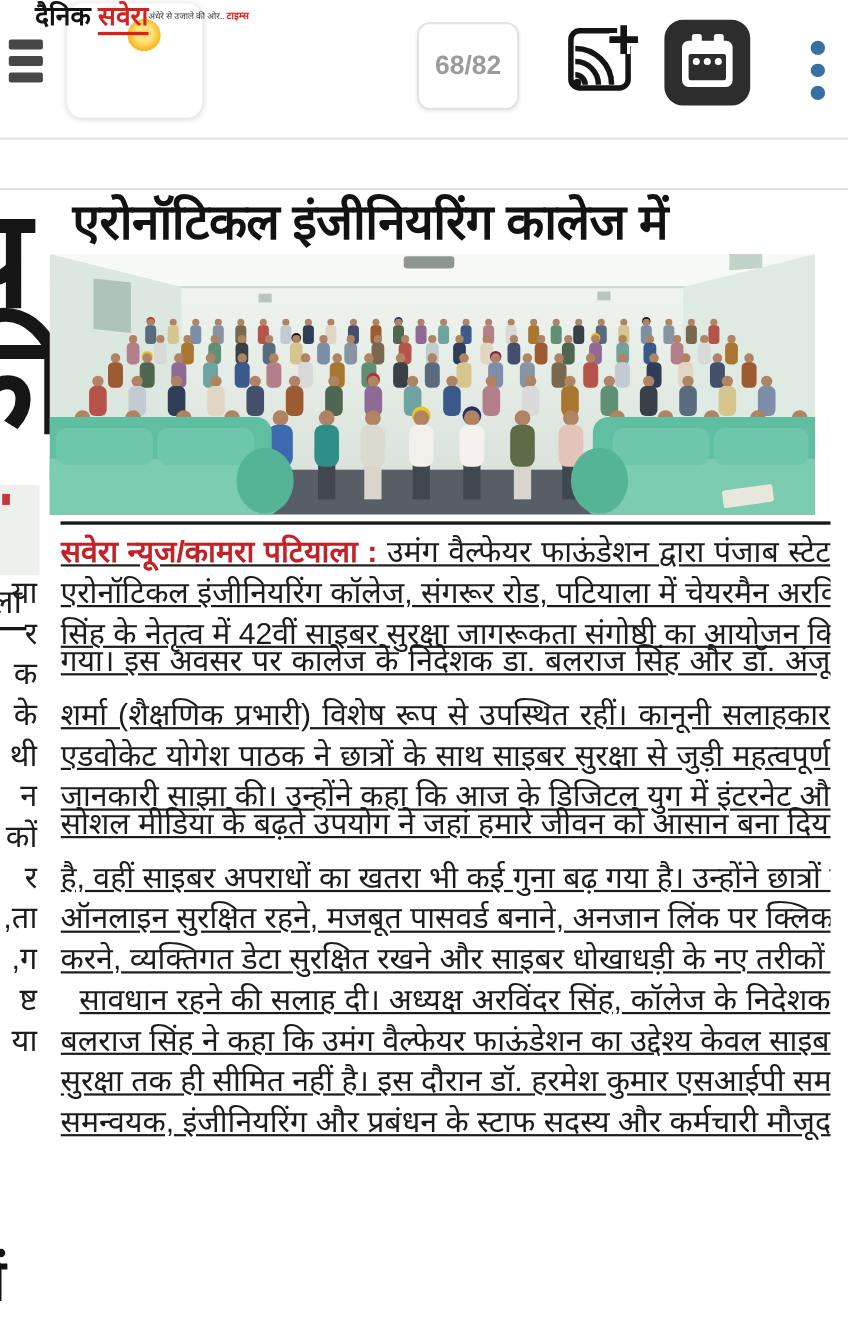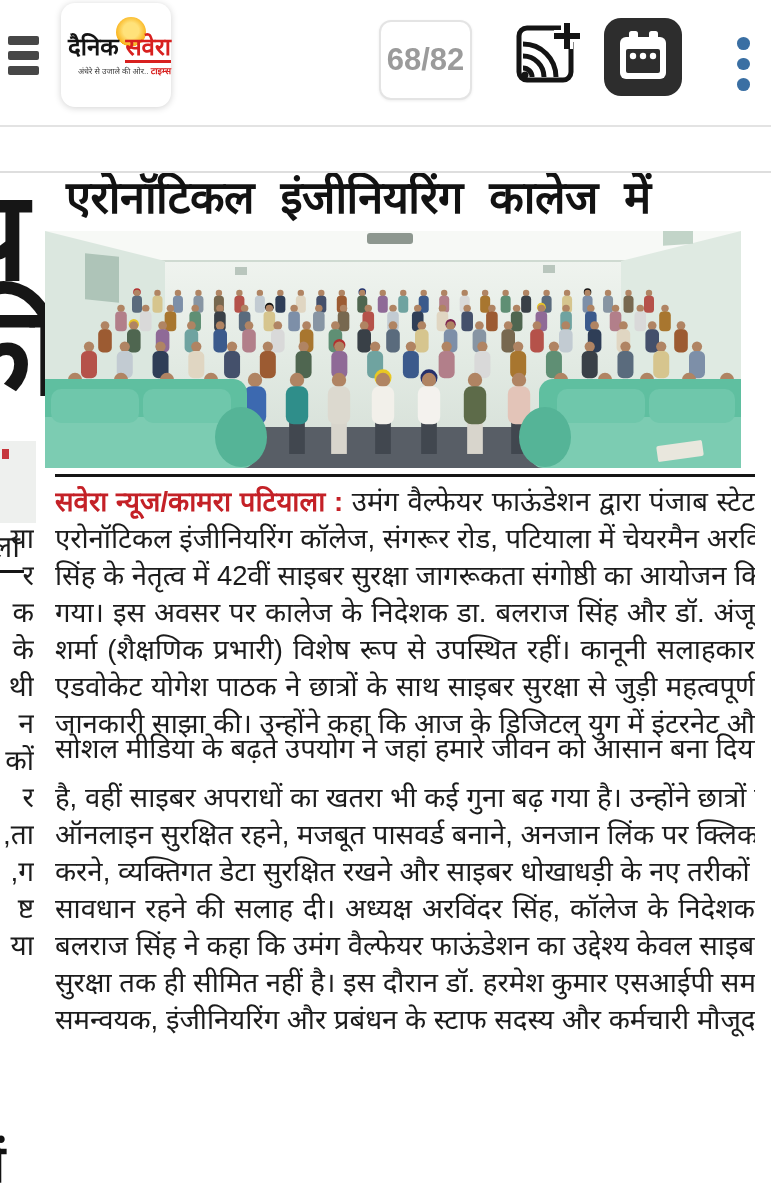--- a/index.html
+++ b/index.html
@@ -5,31 +5,31 @@
   html,body{margin:0;padding:0;width:771px;height:1200px;overflow:hidden;background:#fff;
     font-family:"Liberation Sans","DejaVu Sans",sans-serif;}
   .screen{position:relative;width:771px;height:1200px;background:#fff;}
 
   
   .appbar{position:relative;height:125px;background:#fff;border-bottom:2px solid #e3e3e3;}
   .hamburger{position:absolute;left:8px;top:33px;width:44px;height:44px;background:none;border:none;
     display:flex;flex-direction:column;justify-content:center;gap:6px;padding:0;cursor:pointer;}
   .hamburger i{display:block;width:31px;height:9px;border-radius:2px;background:#474747;}
   .logo-card{position:absolute;left:61px;top:3px;width:110px;height:104px;background:#fff;border-radius:14px;
-    box-shadow:0 1px 7px rgba(0,0,0,.18);display:flex;flex-direction:column;align-items:flex-end;justify-content:center;cursor:pointer;}
+    box-shadow:0 1px 7px rgba(0,0,0,.18);display:flex;flex-direction:row;align-items:flex-start;justify-content:center;cursor:pointer;padding-left:13px;}
   .logo-main{position:relative;font-weight:800;font-size:24px;line-height:26px;white-space:nowrap;z-index:1;}
   .logo-main .blk{color:#141414;}
   .logo-main .red{color:#d8201f;border-bottom:3px solid #d8201f;}
   .logo-sun{position:absolute;top:14px;left:55px;width:30px;height:30px;border-radius:50%;
     background:radial-gradient(circle at 50% 45%, #ffe27a 0 35%, #f9b21a 70%, rgba(249,178,26,0) 72%);z-index:0;}
-  .logo-tag{font-size:8px;color:#3a3a3a;margin-top:4px;white-space:nowrap;z-index:1;}
+  .logo-tag{font-size:8px;color:#3a3a3a;margin-top:4px;white-space:nowrap;z-index:1;font-family:Liberation Serif, serif;}
   .logo-tag .red{color:#d8201f;font-weight:700;font-size:9px;}
   .page-chip{position:absolute;left:379px;top:20px;width:89px;height:76px;background:#fff;border:2px solid #e4e4e4;
     border-radius:12px;box-shadow:0 1px 3px rgba(0,0,0,.07);display:flex;align-items:center;justify-content:center;
-    font-size:31px;font-weight:700;color:#9b9b9b;cursor:pointer;}
+    font-size:24px;font-weight:700;color:#9b9b9b;cursor:pointer;}
   .icon-btn{position:absolute;background:none;border:none;padding:0;cursor:pointer;}
   .dots-btn{position:absolute;left:730px;top:36px;width:26px;height:56px;background:none;border:none;
     display:flex;flex-direction:column;align-items:center;justify-content:center;gap:8px;cursor:pointer;}
   .dots-btn i{display:block;width:13px;height:13px;border-radius:50%;background:#3a6fa3;}
 
   
   .gapband{height:44px;background:#fff;border-bottom:2px solid #dedede;}
 
   
   .paper{position:relative;width:771px;height:1027px;background:#fff;color:#1a1a1a;overflow:hidden;}
@@ -37,21 +37,21 @@
   .photo{position:relative;margin:11px 30px 0 45px;width:696px;height:237px;overflow:hidden;}
   .photo svg{display:block;}
   .caption{margin:7px 16px 0 55px;font-size:28px;font-weight:700;color:#141414;white-space:nowrap;}
   .rule{margin:6px 16px 0 55px;height:3px;background:#161616;}
 
   .bodytext{margin-top:5px;}
   .brow{display:flex;height:37px;align-items:flex-end;}
   .mg{flex:0 0 34px;margin-right:21px;overflow:hidden;text-align:right;white-space:nowrap;
       font-size:28px;color:#1c1c1c;direction:rtl;}
   .bl{flex:1;margin:0 16px 0 0;font-size:27.5px;color:#1c1c1c;text-align:justify;text-align-last:justify;
-      white-space:nowrap;overflow:hidden;}
+      white-space:nowrap;overflow:hidden;text-decoration:underline;}
   .lead-red{color:#c42127;font-weight:700;}
 
   
   .bigglyphs{position:absolute;left:0;top:8px;width:46px;overflow:hidden;font-weight:700;color:#161616;}
   .bigglyphs .g1{font-size:124px;line-height:110px;margin-left:-42px;}
   .bigglyphs .g2{font-size:124px;line-height:120px;margin-left:-64px;}
   .graystrip{position:absolute;left:0;top:268px;width:36px;height:82px;background:#eef0ee;}
   .graystrip i{position:absolute;left:2px;top:8px;width:7px;height:10px;background:#c6363c;}
   .midglyph{position:absolute;left:-8px;top:352px;font-size:30px;color:#1c1c1c;border-bottom:3px solid #161616;
     padding:0 4px 4px 0;}
@@ -129,21 +129,21 @@
       <div class="g2">की</div>
     </div>
     <div class="graystrip">
         <i></i>
       </div>
     <div class="midglyph">ला</div>
     <div class="botglyph">
       <span>मैं</span>
     </div>
 
-    <h1 class="headline" style="margin-block:0;font-family:Liberation Mono, monospace;">
+    <h1 class="headline" style="margin-block:0;">
       <div>एरोनॉटिकल इंजीनियरिंग कालेज में</div>
     </h1>
 
     <figure class="photo" style="margin-block:0;">
       <svg id="photo-svg" width="696" height="237" viewBox="0 0 696 237">
         <defs>
           <linearGradient id="hall" x1="0" y1="0" x2="0" y2="1">
             <stop offset="0" stop-color="#f3f6f2"></stop>
             <stop offset="0.55" stop-color="#e2eae3"></stop>
             <stop offset="1" stop-color="#d4ded6"></stop>
@@ -422,21 +422,21 @@
       <div class="brow">
           <span class="mg">या</span>
           <p class="bl" style="margin:0 16px 0 0;">एरोनॉटिकल इंजीनियरिंग कॉलेज, संगरूर रोड, पटियाला में चेयरमैन अरविंदर</p>
         </div>
       <div class="brow">
           <span class="mg">र</span>
           <p class="bl" style="margin:0 16px 0 0;">सिंह के नेतृत्व में 42वीं साइबर सुरक्षा जागरूकता संगोष्ठी का आयोजन किया</p>
         </div>
       <div class="brow">
           <span class="mg">क</span>
-          <p class="bl" style="margin:0 16px 0 0;">गया। इस अवसर पर कालेज के निदेशक डा. बलराज सिंह और डॉ. अंजू</p>
+          <p class="bl" style="margin:0 16px 12px 0;">गया। इस अवसर पर कालेज के निदेशक डा. बलराज सिंह और डॉ. अंजू</p>
         </div>
       <div class="brow">
           <span class="mg">के</span>
           <p class="bl" style="margin:0 16px 0 0;">शर्मा (शैक्षणिक प्रभारी) विशेष रूप से उपस्थित रहीं। कानूनी सलाहकार</p>
         </div>
       <div class="brow">
           <span class="mg">थी</span>
           <p class="bl" style="margin:0 16px 0 0;">एडवोकेट योगेश पाठक ने छात्रों के साथ साइबर सुरक्षा से जुड़ी महत्वपूर्ण</p>
         </div>
       <div class="brow">
@@ -454,21 +454,21 @@
       <div class="brow">
           <span class="mg">ता,</span>
           <p class="bl" style="margin:0 16px 0 0;">ऑनलाइन सुरक्षित रहने, मजबूत पासवर्ड बनाने, अनजान लिंक पर क्लिक न</p>
         </div>
       <div class="brow">
           <span class="mg">ग,</span>
           <p class="bl" style="margin:0 16px 0 0;">करने, व्यक्तिगत डेटा सुरक्षित रखने और साइबर धोखाधड़ी के नए तरीकों से</p>
         </div>
       <div class="brow">
           <span class="mg">ष्ट</span>
-          <p class="bl" style="margin:0 16px 0 0;">सावधान रहने की सलाह दी। अध्यक्ष अरविंदर सिंह, कॉलेज के निदेशक</p>
+          <p class="bl" style="margin:0 16px 0 17px;">सावधान रहने की सलाह दी। अध्यक्ष अरविंदर सिंह, कॉलेज के निदेशक</p>
         </div>
       <div class="brow">
           <span class="mg">या</span>
           <p class="bl" style="margin:0 16px 0 0;">बलराज सिंह ने कहा कि उमंग वैल्फेयर फाऊंडेशन का उद्देश्य केवल साइबर</p>
         </div>
       <div class="brow">
           <span class="mg"></span>
           <p class="bl" style="margin:0 16px 0 0;">सुरक्षा तक ही सीमित नहीं है। इस दौरान डॉ. हरमेश कुमार एसआईपी समन्वयक,</p>
         </div>
       <div class="brow">

